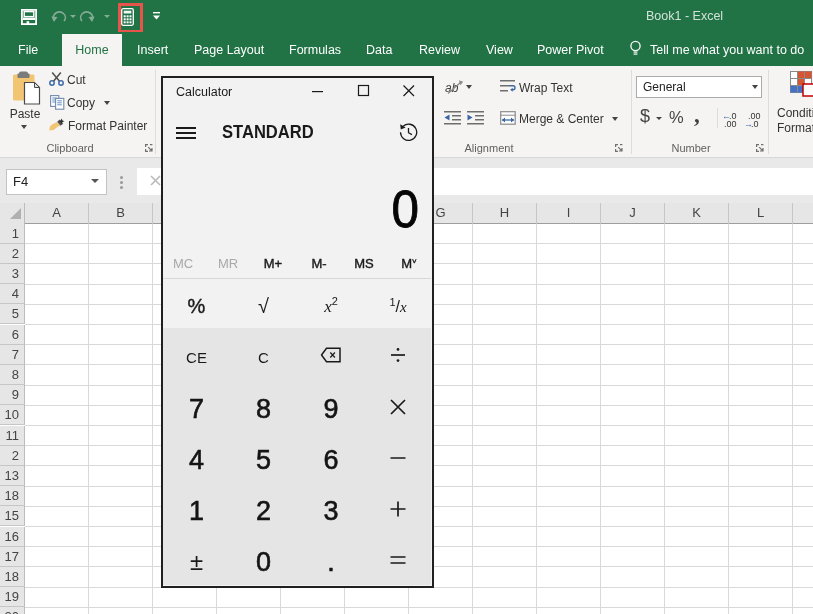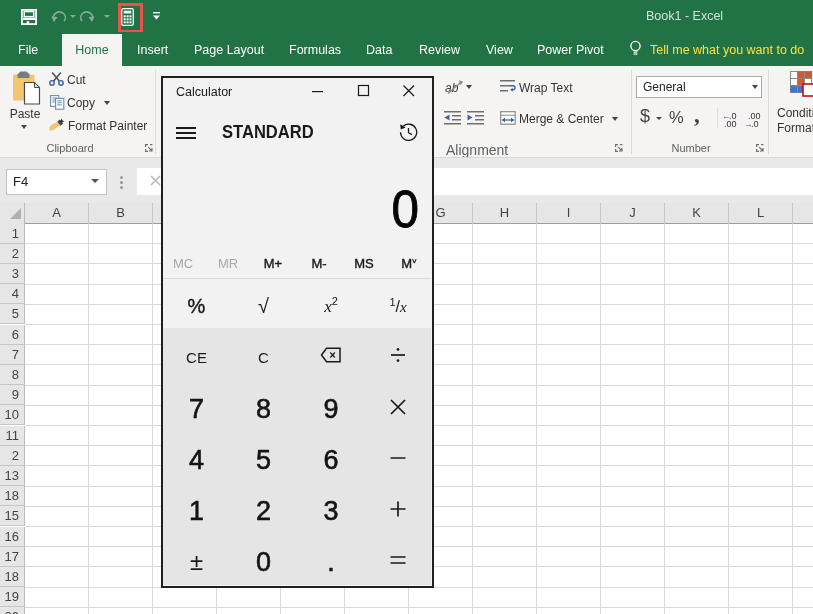--- a/index.html
+++ b/index.html
@@ -67,21 +67,21 @@
   <div class="abs" style="left:366px;top:11px;">Data</div>
   <div class="abs" style="left:419px;top:11px;">Review</div>
   <div class="abs" style="left:486px;top:11px;">View</div>
   <div class="abs" style="left:537px;top:11px;">Power Pivot</div>
 
   <svg class="abs" style="left:629px;top:8px;" width="13" height="17" viewBox="0 0 13 17">
     <circle cx="6.5" cy="6" r="4.6" fill="none" stroke="#fff" stroke-width="1.3"></circle>
     <rect x="4.6" y="11.5" width="3.8" height="1.2" fill="#fff"></rect>
     <rect x="4.6" y="13.5" width="3.8" height="1.2" fill="#fff"></rect>
   </svg>
-  <div class="abs" style="left:650px;top:11px;color:#fde047;">Tell me what you want to do</div>
+  <div class="abs" style="left:650px;top:11px;color:#ffffff;">Tell me what you want to do</div>
 </div>
 
 <div class="abs" id="ribbon" style="left:0;top:66px;width:813px;height:91px;background:#f5f4f2;">
 
   <svg class="abs" style="left:12px;top:5px;" width="30" height="36" viewBox="0 0 30 36">
     <rect x="7" y="0.5" width="9" height="5" rx="2" fill="#7b7b7b"></rect>
     <rect x="1" y="3.5" width="21.5" height="26" rx="1.5" fill="#f2c572"></rect>
     <rect x="5.5" y="2.5" width="12" height="4.5" rx="0.8" fill="#7b7b7b"></rect>
     <path d="M12.5 11.5 h10 l5 5 v16.5 h-15 z" fill="#fff" stroke="#4a4a4a" stroke-width="1.2"></path>
     <path d="M22.5 11.5 v5 h5 z" fill="#e0e0e0" stroke="#4a4a4a" stroke-width="1"></path>
@@ -157,21 +157,21 @@
 
   <svg class="abs" style="left:500px;top:45px;" width="16" height="14" viewBox="0 0 16 14">
     <rect x="0.7" y="0.7" width="14.5" height="12.5" fill="#fff" stroke="#8a8a8a" stroke-width="1.2"></rect>
     <path d="M0.7 4.2 h14.5" stroke="#8a8a8a" stroke-width="1"></path>
     <path d="M2 9 h12" stroke="#3a67a4" stroke-width="1.3" fill="none"></path>
     <path d="M5 6.5 L2 9 l3 2.5 z" fill="#3a67a4"></path>
     <path d="M11 6.5 L14 9 l-3 2.5 z" fill="#3a67a4"></path>
   </svg>
   <div class="abs" style="left:519px;top:46px;font-size:12px;color:#333;">Merge &amp; Center</div>
   <div class="abs" style="left:612px;top:51px;width:0;height:0;border-left:3.5px solid transparent;border-right:3.5px solid transparent;border-top:4px solid #444;"></div>
-  <div class="abs" style="left:446px;top:76px;width:86px;text-align:left;font-size:14px;color:#5f5f5f;">Alignment</div>
+  <div class="abs" style="left:446px;top:76px;width:86px;text-align:center;font-size:11px;color:#5f5f5f;">Alignment</div>
   <svg class="abs" style="left:615px;top:78px;" width="8" height="8" viewBox="0 0 8 8">
     <path d="M0.6 3 v-2.4 h2.4 M5 0.6 h2.4 M0.6 5 v2.4 h2.4" stroke="#707070" stroke-width="1.2" fill="none"></path>
       <path d="M3.2 3.2 L7 7 M7 4 v3 h-3" stroke="#707070" stroke-width="1.2" fill="none"></path>
   </svg>
   <div class="abs" style="left:631px;top:4px;width:1px;height:84px;background:#dddcda;"></div>
 
   <div class="abs" style="left:636px;top:10px;width:126px;height:22px;background:#fff;border:1px solid #ababab;font-size:12px;color:#222;line-height:20px;padding-left:6px;">General</div>
   <div class="abs" style="left:752px;top:19px;width:0;height:0;border-left:3.5px solid transparent;border-right:3.5px solid transparent;border-top:4px solid #444;"></div>
   <div class="abs" style="left:640px;top:40px;font-size:18px;color:#444;">$</div>
   <div class="abs" style="left:656px;top:51px;width:0;height:0;border-left:3px solid transparent;border-right:3px solid transparent;border-top:3.5px solid #444;"></div>

